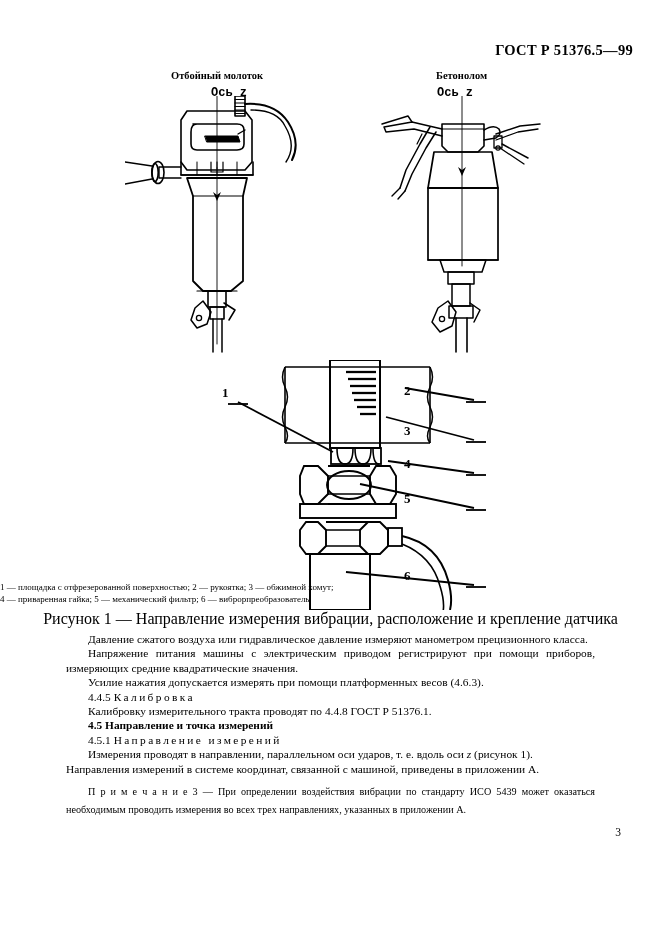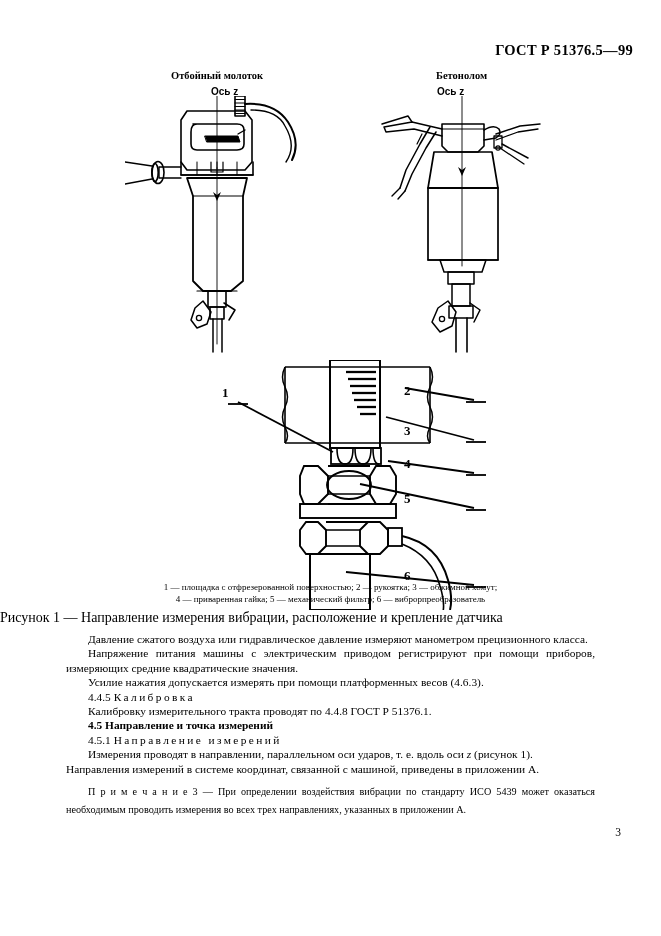--- a/index.html
+++ b/index.html
@@ -46,53 +46,53 @@
   .mach-title {
     position: absolute;
     font-weight: bold;
     font-size: 10.5px;
     font-family: "Liberation Serif", serif;
     white-space: nowrap;
   }
   .axis-label {
     position: absolute;
     font-weight: bold;
-    font-size: 10px;
-    font-family: Liberation Sans, sans-serif;
+    font-size: 12px;
+    font-family: Liberation Mono, monospace;
     white-space: nowrap;
   }
 
   
   .callout {
     position: absolute;
     font-family: "Liberation Serif", serif;
     font-weight: bold;
     font-size: 13px;
     line-height: 1;
   }
 
   
   .legend {
     position: absolute;
     left: 0;
     top: 582px;
     width: 661px;
-    text-align: center;
     font-family: "Liberation Serif", serif;
     font-size: 9px;
     line-height: 11.5px;
   }
 
   .fig-caption {
     position: absolute;
     left: 0;
     top: 610px;
     width: 661px;
-    font-family: "Liberation Serif", serif;
-    font-size: 14px;
+    text-align: center;
+    font-family: "Liberation Serif", serif;
+    font-size: 16px;
   }
 
   
   .body-text {
     position: absolute;
     left: 66px;
     top: 632px;
     width: 529px;
     font-family: "Liberation Serif", serif;
     font-size: 11.4px;

